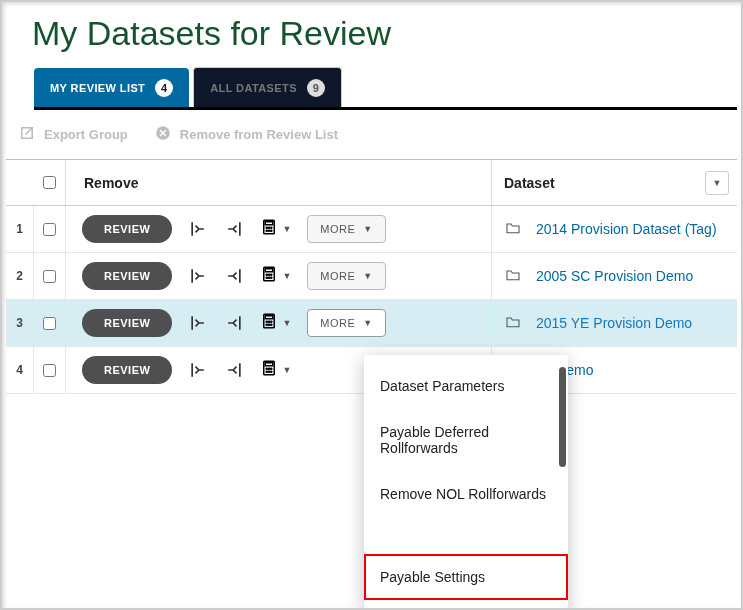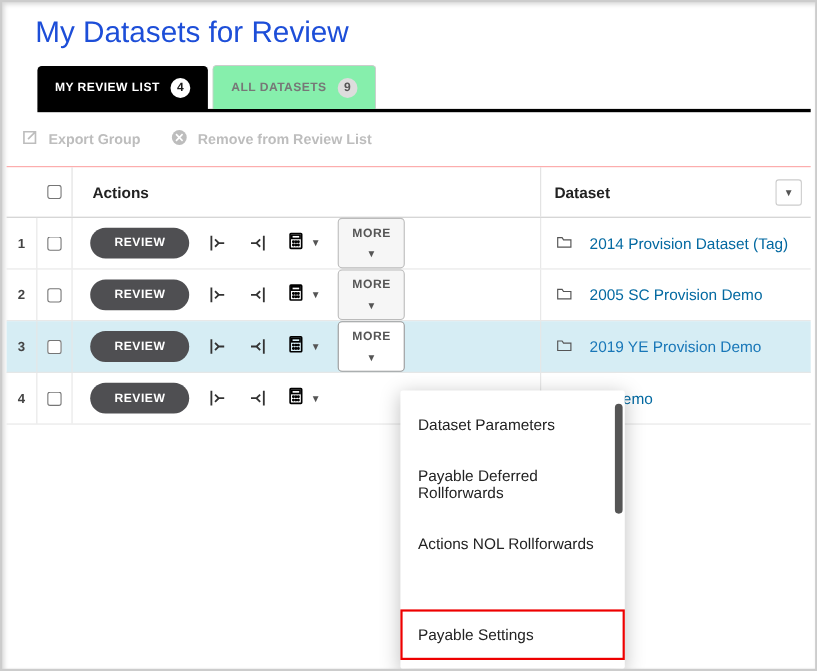--- a/index.html
+++ b/index.html
@@ -8,23 +8,23 @@
     background: #fff;
     width: 743px;
     height: 610px;
     border: 2px solid #ccc;
     box-shadow: inset 2px 2px 4px rgba(0,0,0,0.15), 4px 4px 8px rgba(0,0,0,0.2);
     padding: 2px 4px 4px 4px;
     overflow: hidden;
     position: relative;
   }
   .page-title {
-    font-size: 27px;
+    font-size: 34px;
     font-weight: 300;
-    color: #1d4ed8;
+    color: #14532d;
     margin: 10px 0 14px 26px;
   }
   .tabs {
     display: flex;
     align-items: flex-end;
     margin-left: 28px;
     border-bottom: 3px solid #000;
   }
   .tab {
     padding: 11px 16px 10px 16px;
@@ -33,25 +33,25 @@
     letter-spacing: 0.4px;
     display: flex;
     align-items: center;
     gap: 10px;
     cursor: pointer;
     border-radius: 4px 4px 0 0;
     color: #777;
     margin-right: 4px;
   }
   .tab.active {
-    background: #000000;
+    background: #0369a1;
     color: #fff;
   }
   .tab.inactive {
-    background: #86efac;
+    background: #0f172a;
     border: 1px solid #ccc;
     border-bottom: none;
   }
   .tab-badge {
     display: inline-flex;
     align-items: center;
     justify-content: center;
     min-width: 18px;
     height: 18px;
     padding: 0 5px;
@@ -125,28 +125,27 @@
   .icon-btn svg { width: 20px; height: 20px; }
   .icon-group { display: flex; align-items: center; gap: 4px; cursor: pointer;}
   .caret-down { font-size: 9px; color: #555; }
 
   .btn-more {
     border: 1px solid #bbb;
     background: #f6f6f6;
     color: #555;
     border-radius: 4px;
     font-size: 11px;
-    font-weight: 700;
+    font-weight: 400;
     letter-spacing: 0.5px;
     padding: 7px 12px;
     display: inline-flex;
     align-items: center;
     gap: 8px;
     cursor: pointer;
-    flex-direction: column;
   }
   .btn-more.open {
     background: #fff;
     border: 1px solid #999;
   }
 
   .folder-icon svg { width: 18px; height: 16px; stroke: #555; fill: none;}
 
   .dropdown {
     position: absolute;
@@ -217,21 +216,21 @@
     </span>
     <span>Remove from Review List</span>
   </div>
 </div>
 
 <div class="table-header">
   <div class="col-num"></div>
   <div class="col-check">
     <input type="checkbox" style="">
   </div>
-  <div class="col-actions">Actions</div>
+  <div class="col-actions">Remove</div>
   <div class="col-dataset">
     <span>Dataset</span>
     <span class="sort-box">
       <span class="caret-down">▼</span>
     </span>
   </div>
 </div>
 
 <div class="row">
   <div class="col-num">1</div>
@@ -351,21 +350,21 @@
     </span>
     <button class="btn-more open">
       <span>MORE</span>
       <span class="caret-down">▼</span>
     </button>
   </div>
   <div class="cell-dataset">
     <span class="folder-icon"><svg viewBox="0 0 24 24" stroke-width="1.6">
           <path d="M3 6h6l2 3h10v10H3V6z"></path>
         </svg></span>
-    <span>2019 YE Provision Demo</span>
+    <span>2015 YE Provision Demo</span>
   </div>
 </div>
 
 <div class="row">
   <div class="col-num">4</div>
   <div class="col-check">
       <input type="checkbox" style="">
     </div>
   <div class="cell-actions">
     <button class="btn-review">REVIEW</button>
@@ -394,16 +393,16 @@
     </span>
   </div>
   <div class="cell-dataset">
     <span>rovision Demo</span>
   </div>
 </div>
 
 <div class="dropdown">
   <div class="dropdown-item">Dataset Parameters</div>
   <div class="dropdown-item">Payable Deferred Rollforwards</div>
-  <div class="dropdown-item">Actions NOL Rollforwards</div>
+  <div class="dropdown-item">Remove NOL Rollforwards</div>
   <div class="dropdown-item highlight">Payable Settings</div>
   <div class="dropdown-scroll"></div>
 </div>
 
 </body></html>

